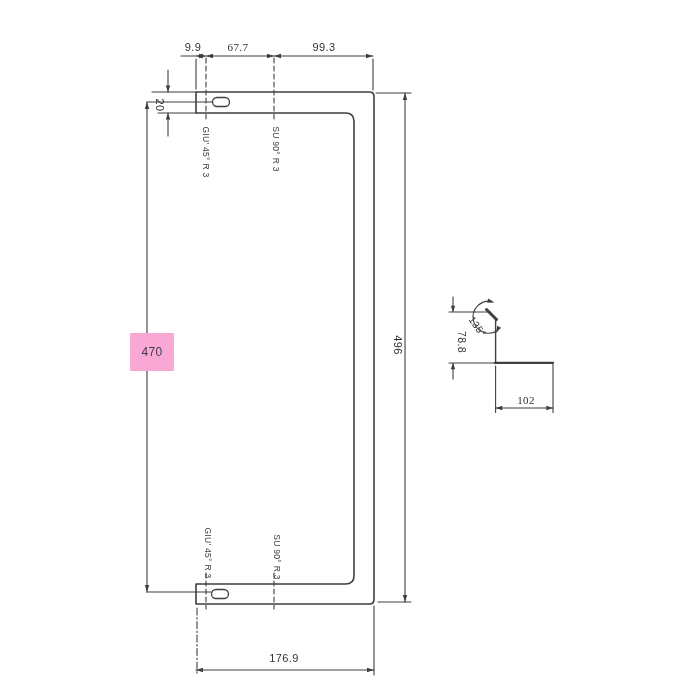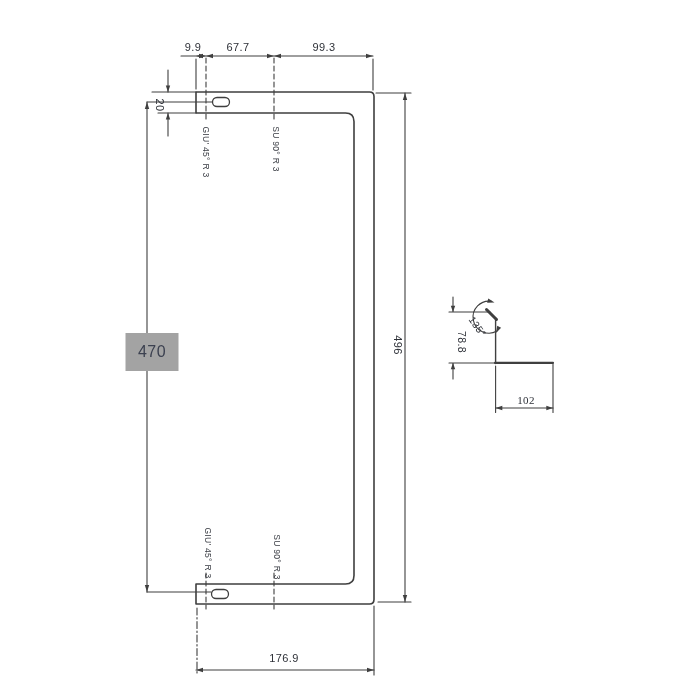--- a/index.html
+++ b/index.html
@@ -21,25 +21,25 @@
   }
   .rot90{transform:translate(-50%,-50%) rotate(90deg);}
   .rot55{transform:translate(-50%,-50%) rotate(55deg);}
   .bend{
     font-size:8.5px;
     letter-spacing:0.3px;
     color:#3a3d44;
   }
   .hl470{
     position:absolute;
-    width:53px;height:38px;
-    background:#a3a3a3;
+    width:44px;height:38px;
+    background:#f9a8d4;
     display:flex;align-items:center;justify-content:center;
     transform:translate(-50%,-50%);
-    font-size:16px;color:#3c4150;letter-spacing:0.4px;
+    font-size:12px;color:#3c4150;letter-spacing:0.4px;
     z-index:2;
   }
 </style>
 </head>
 <body>
 
 <div class="canvas">
 
   <svg width="700" height="700" viewBox="0 0 700 700">
     <g stroke="#3f3f3f" stroke-width="1.1" fill="none" stroke-linecap="round">
@@ -139,21 +139,21 @@
         <g fill="#3f3f3f" stroke="none">
           <polygon points="495.6,408 502.3,405.8 502.3,410.2"></polygon>
           <polygon points="553,408 546.3,405.8 546.3,410.2"></polygon>
         </g>
       </g>
 
     </g>
   </svg>
 
   <span class="label" style="left:193px;top:47px;">9.9</span>
-  <span class="label" style="left:238px;top:47px;">67.7</span>
+  <span class="label" style="left:238px;top:47px;font-family:Liberation Serif, serif;">67.7</span>
   <span class="label" style="left:324px;top:47px;text-align:center;">99.3</span>
 
   <span class="label rot90" style="left:159px;top:105px;">20</span>
 
   <div class="hl470" style="left:152px;top:352px;">
     <span>470</span>
   </div>
 
   <span class="label rot90" style="left:397px;top:345px;">496</span>
 

